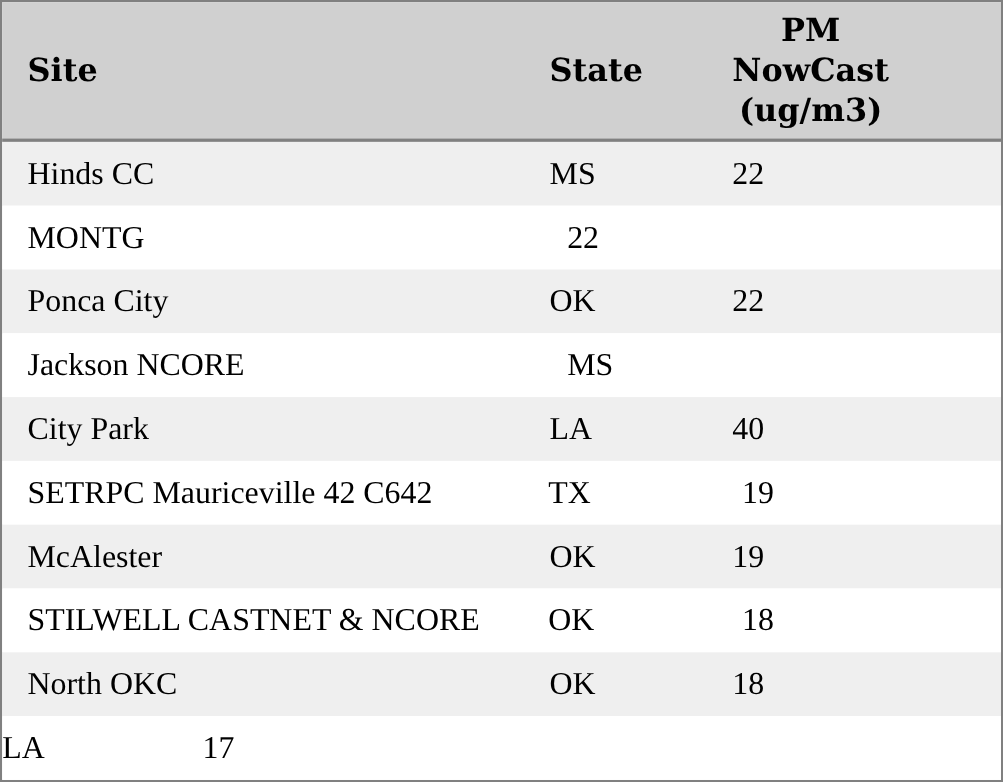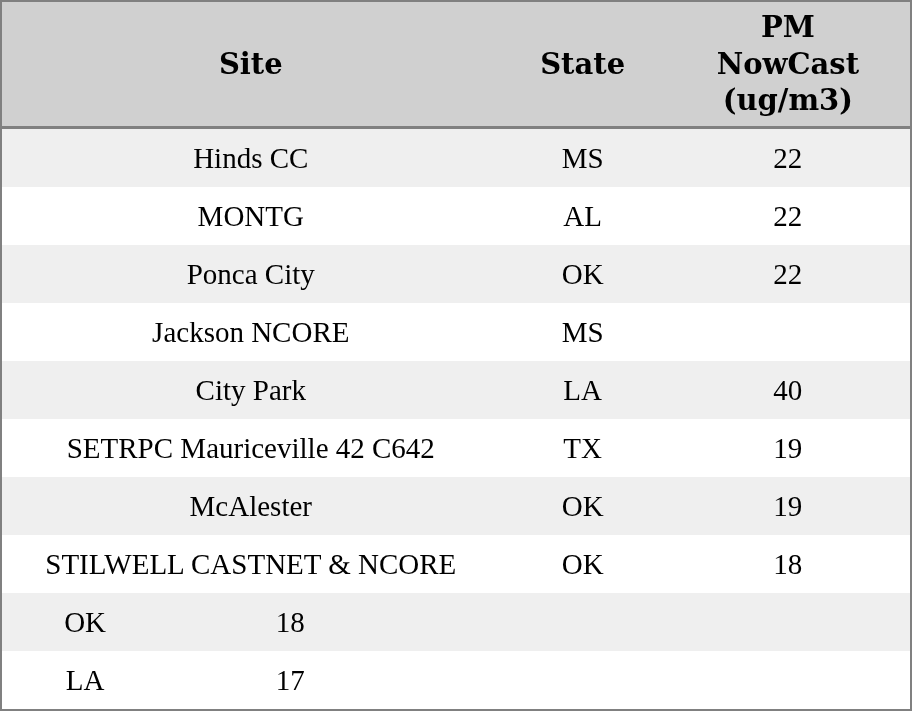--- a/index.html
+++ b/index.html
@@ -20,36 +20,36 @@
     display: flex;
     height: 127px;
     flex: 0 0 127px;
     background: var(--header_bg, #d0d0d0);
     border-bottom: 3px solid var(--border, #808080);
     font-family: "DejaVu Serif", serif;
     font-weight: bold;
     font-size: 29px;
   }
   .cell {
-    display: flex; align-items: center; justify-content: center;
+    display: flex; align-items: center; justify-content: flex-start;
     text-align: center;
     overflow: hidden;
   }
   .cell span { white-space: pre-line; line-height: 1.27; }
-  .col-site  { width: 54.8%; }
+  .col-site  { width: 54.8%; padding-left: 23px; }
   .col-state { width: 18.3%; }
   .col-pm    { width: 26.9%; }
   .table-body { flex: 1; display: flex; flex-direction: column; }
   .row {
     flex: 1;
     display: flex;
     font-size: 29px;
   }
   .row-odd  { background: var(--row_alt_bg, #efefef); }
-  .row-even { background: var(--row_bg, #ffffff); }
+  .row-even { background: var(--row_bg, #ffffff); gap: 16px; }
 </style>
 </head>
 <body>
 
 <div class="data-table">
   <div class="header-row">
     <div class="cell col-site">
       <span>Site</span>
     </div>
     <div class="cell col-state">
@@ -70,23 +70,20 @@
           <span>MS</span>
         </div>
     <div class="cell col-pm">
           <span>22</span>
         </div>
   </div>
 
   <div class="row row-even">
     <div class="cell col-site">
           <span>MONTG</span>
-        </div>
-    <div class="cell col-state">
-          <span>AL</span>
         </div>
     <div class="cell col-pm">
           <span>22</span>
         </div>
   </div>
 
   <div class="row row-odd">
     <div class="cell col-site">
           <span>Ponca City</span>
         </div>
@@ -149,20 +146,23 @@
         </div>
     <div class="cell col-state">
           <span>OK</span>
         </div>
     <div class="cell col-pm">
           <span>18</span>
         </div>
   </div>
 
   <div class="row row-odd">
+    <div class="cell col-site">
+          <span>North OKC</span>
+        </div>
     <div class="cell col-state">
           <span>OK</span>
         </div>
     <div class="cell col-pm">
           <span>18</span>
         </div>
   </div>
 
   <div class="row row-even">
     <div class="cell col-state">

